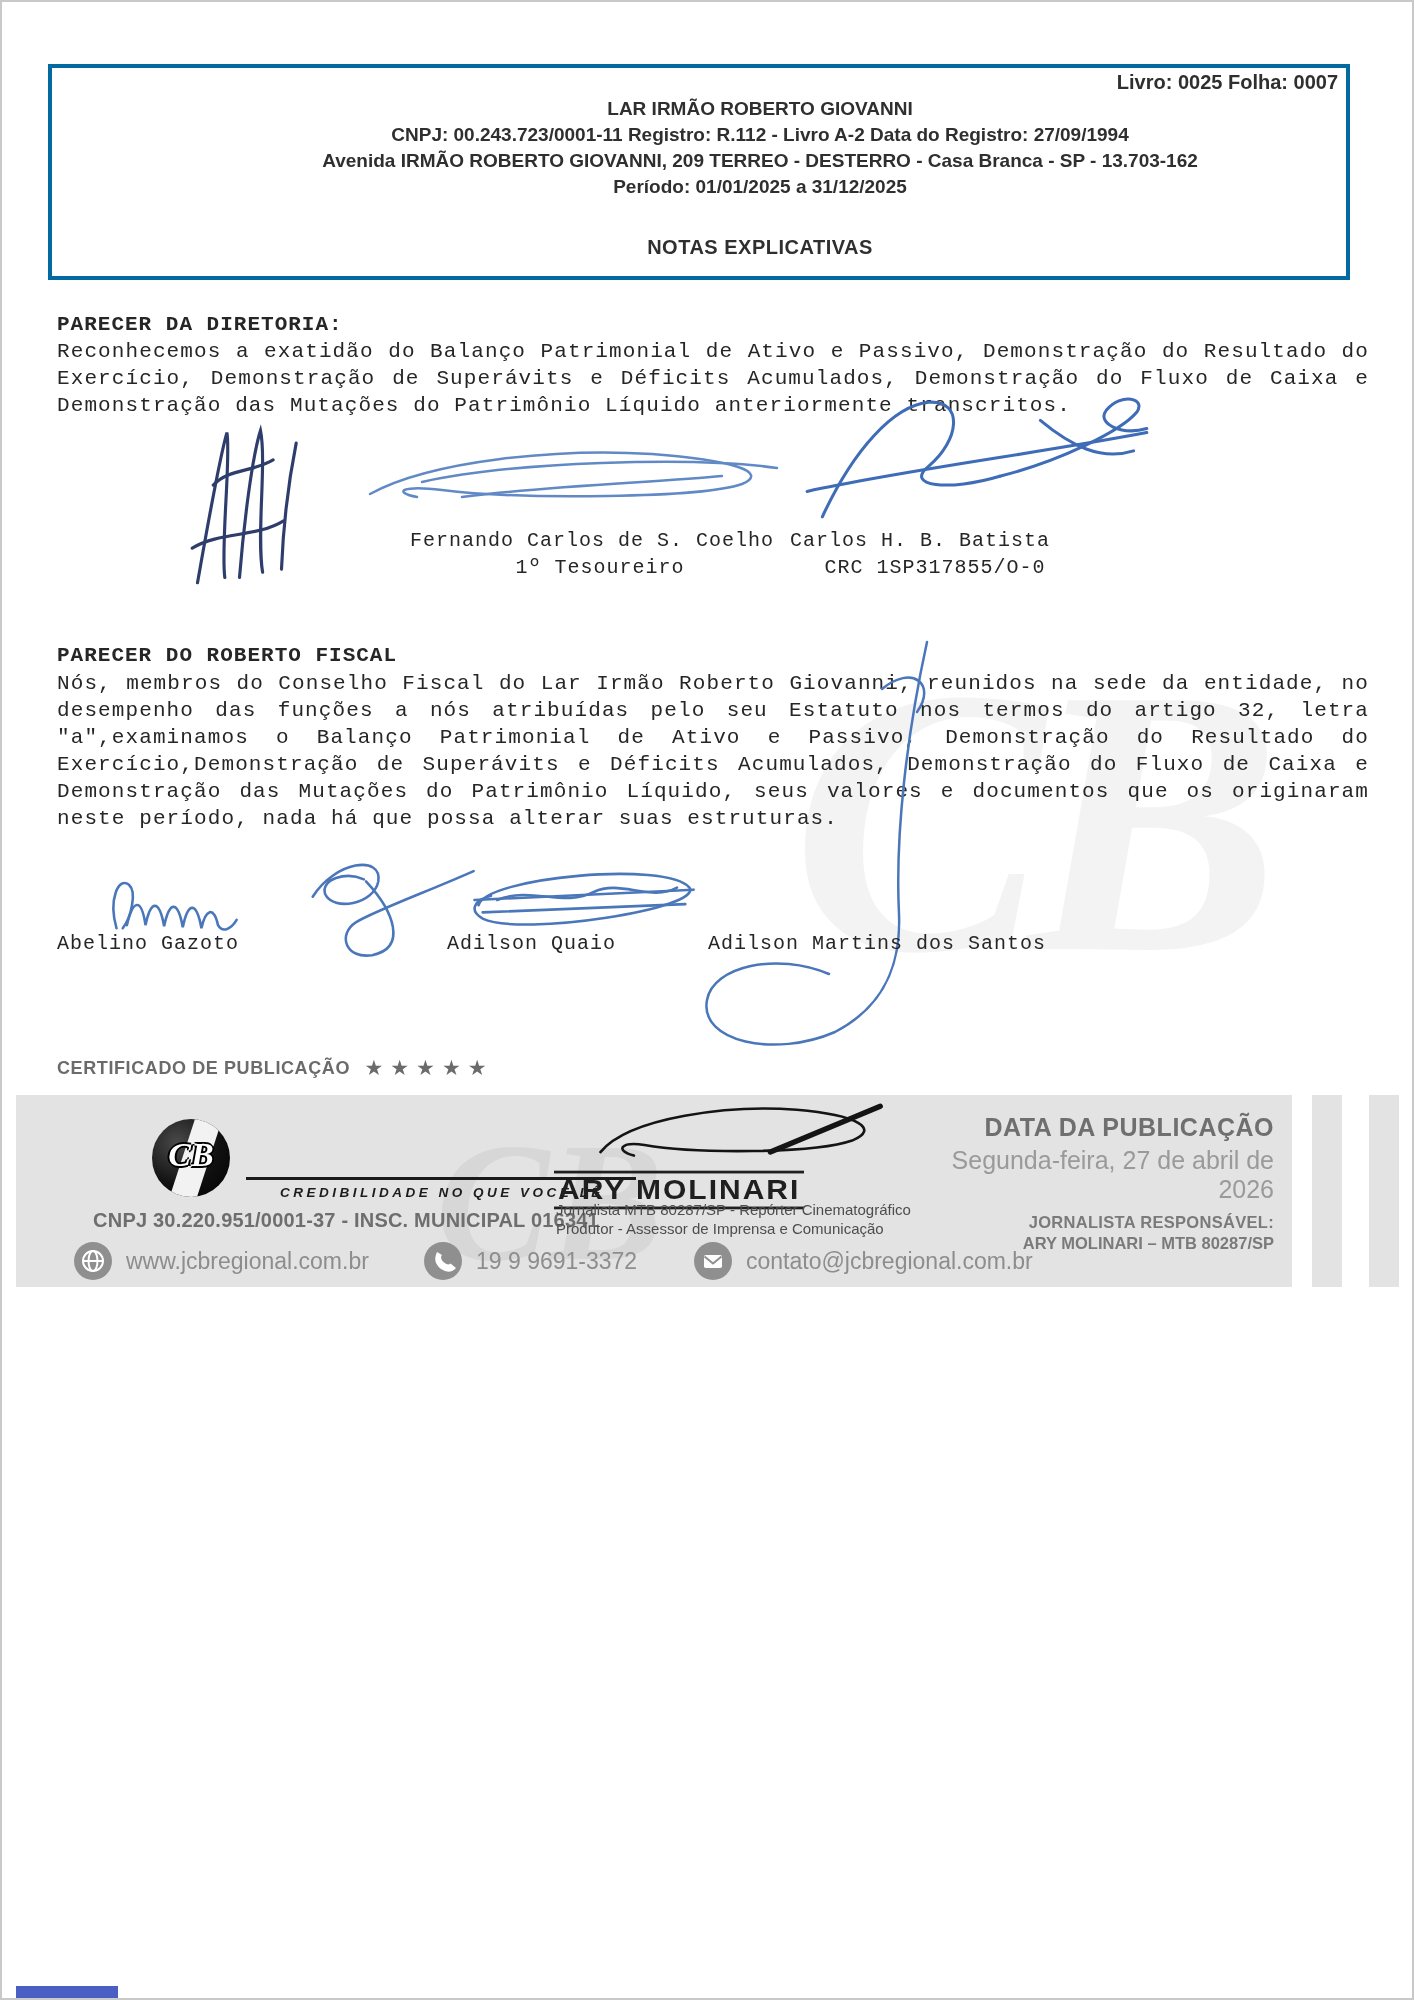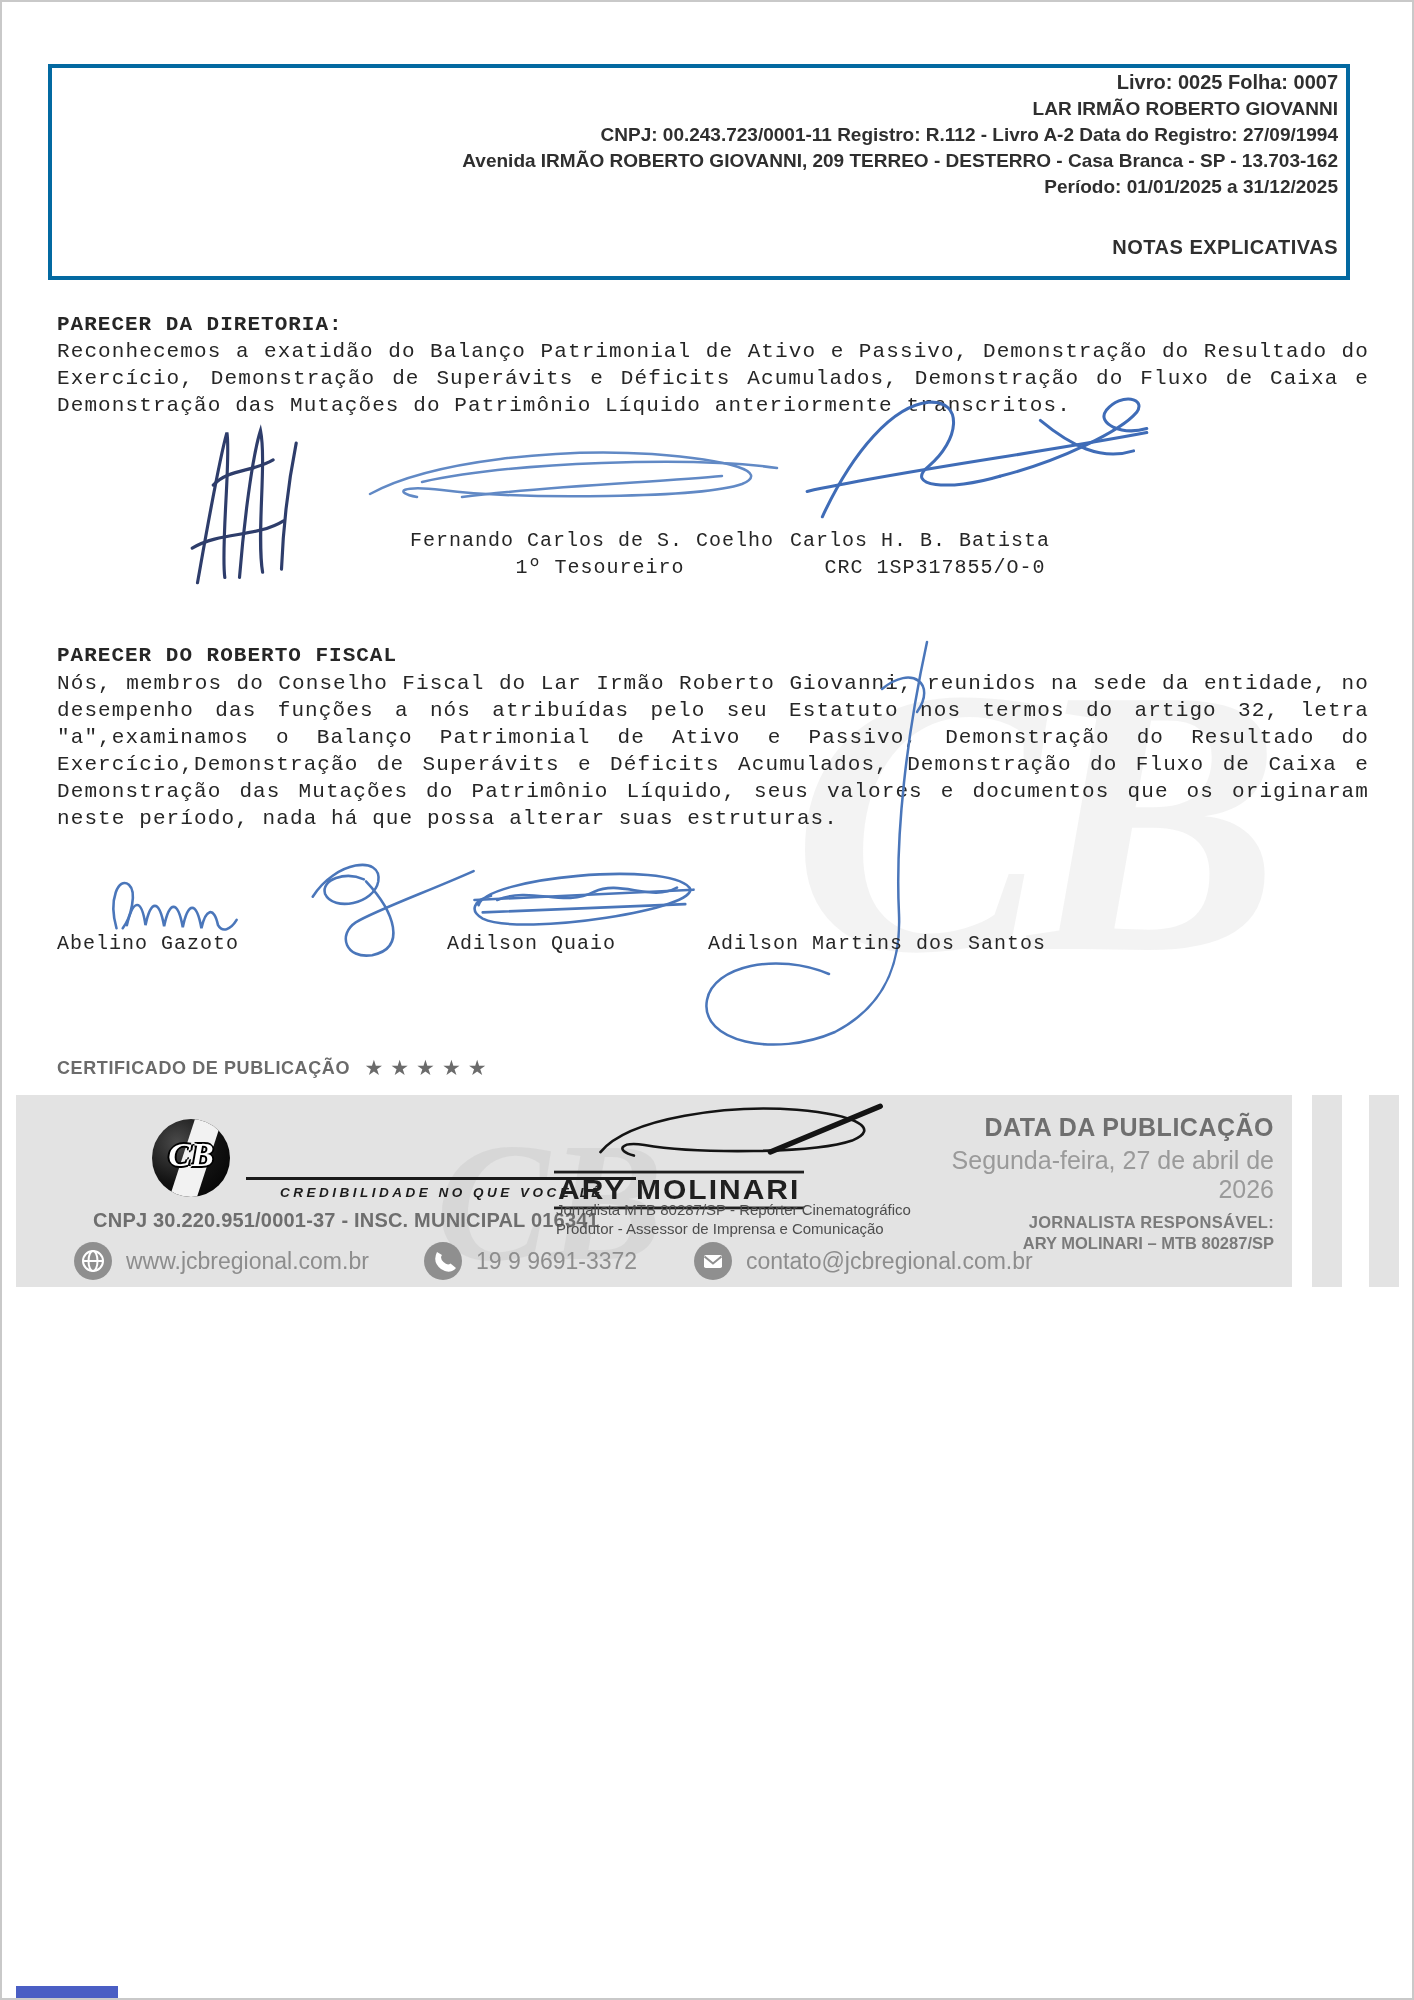--- a/index.html
+++ b/index.html
@@ -10,21 +10,21 @@
   }
   
   .header-box{
     position:absolute;left:46px;top:62px;width:1302px;height:216px;
     border:4px solid #0369a1;box-sizing:border-box;background:#fff;
   }
   .livro-folha{
     position:absolute;top:3px;right:8px;font-weight:bold;font-size:20px;color:#2f2f2f;
   }
   .header-inner{
-    position:absolute;left:130px;right:8px;top:28px;text-align:right;
+    position:absolute;left:130px;right:8px;top:28px;text-align:center;
     font-weight:bold;color:#2f2f2f;font-size:19px;line-height:26px;
   }
   .doc-title{margin-top:34px;font-size:20px;letter-spacing:0.5px;}
   
   .mono{font-family:"Liberation Mono",monospace;color:#262626;}
   .sec-heading{
     position:absolute;left:55px;font-size:21px;font-weight:bold;letter-spacing:1px;
   }
   .paragraph{
     position:absolute;left:55px;width:1312px;font-size:21px;line-height:27px;

